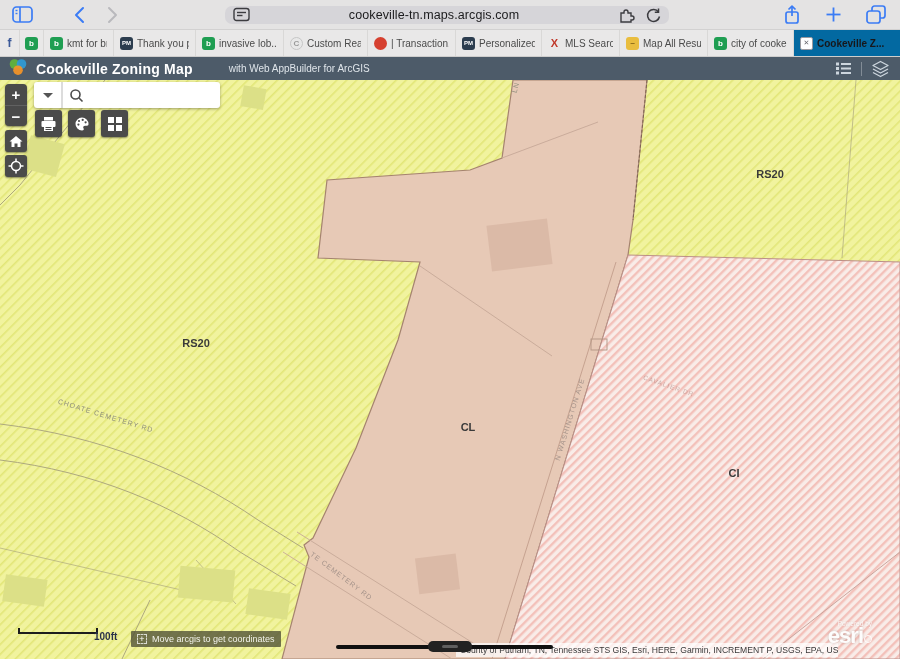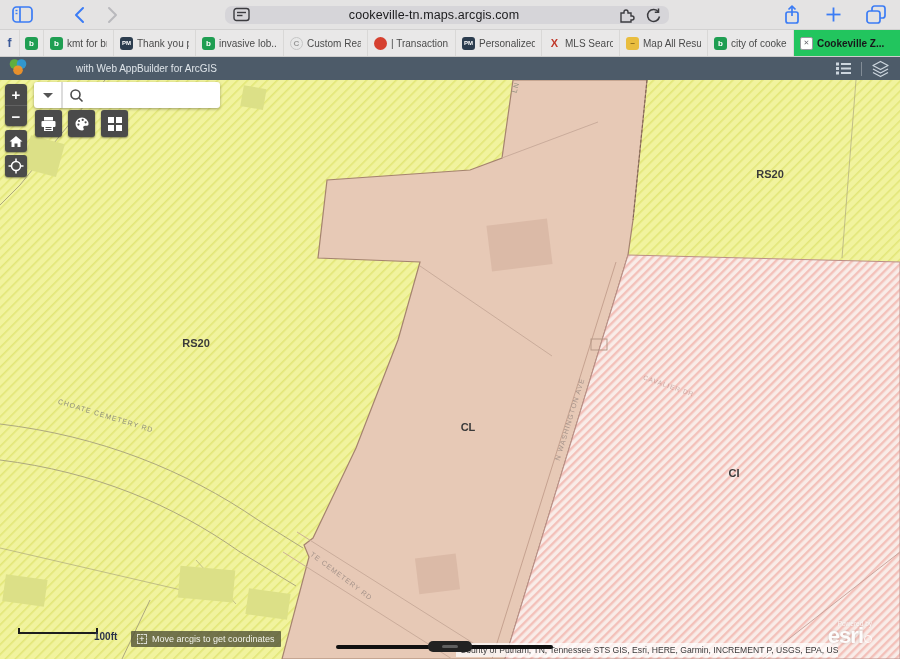--- a/index.html
+++ b/index.html
@@ -11,36 +11,36 @@
   .tb-left { display:flex; align-items:center; gap:22px; padding-left:12px; width:225px; }
   .icon-btn { display:flex; align-items:center; justify-content:center; background:none; border:none; cursor:pointer; }
   .url-pill { flex:none; width:444px; height:18px; background:#d6d5d9; border-radius:7px; display:flex; align-items:center; padding:0 8px; }
   .url-text { flex:1; text-align:center; font-size:12.5px; color:#1b1b1d; letter-spacing:.1px; }
   .tb-right { display:flex; align-items:center; gap:24px; margin-left:auto; padding-right:14px; }
 
   
   .bmbar { height:27px; background:#e9e8e8; display:flex; align-items:stretch; border-bottom:1px solid #cfcecd; }
   .bm { display:flex; align-items:center; gap:4px; padding:0 6px; border-right:1px solid #d9d8d7; font-size:10px; color:#4b4b4b; overflow:hidden; white-space:nowrap; cursor:pointer; }
   .bm.center { justify-content:center; }
-  .bm.active { background:#22c55e; color:#17171a; font-weight:bold; border-right:none; }
+  .bm.active { background:#0369a1; color:#17171a; font-weight:bold; border-right:none; }
   .bm-label { overflow:hidden; white-space:nowrap; }
   .bi { width:13px; height:13px; border-radius:3px; display:flex; align-items:center; justify-content:center; font-size:8px; font-weight:bold; flex:none; }
   .ic-bing { background:#1f9e52; color:#fff; }
   .ic-fb { background:transparent; color:#3b5998; font-size:12px; }
   .ic-pm { background:#2c3d4f; color:#fff; font-size:6px; letter-spacing:0; }
   .ic-gray { background:#e8e8e8; border:1px solid #c6c6c6; color:#9a9a9a; border-radius:50%; }
   .ic-red { background:#d6402f; color:#fff; border-radius:50%; font-size:7px; }
   .ic-mls { background:transparent; color:#c0392b; font-size:11px; font-weight:800; }
   .ic-yellow { background:#e9bd3e; color:#7a5c12; }
   .ic-close { background:#fff; border:1px solid #9a9aa0; color:#6a6a70; font-size:7px; border-radius:2px; font-weight:normal; }
 
   
   .appheader { height:23px; background:#4d5b69; display:flex; align-items:center; padding:0 8px; color:#fff; }
   .app-title { font-size:14px; font-weight:bold; margin-left:8px; letter-spacing:.2px; }
-  .app-subtitle { font-size:10px; color:#dfe5ea; margin-left:48px; }
+  .app-subtitle { font-size:10px; color:#dfe5ea; margin-left:36px; }
   .ah-right { margin-left:auto; display:flex; align-items:center; gap:9px; padding-right:2px; }
   .ah-divider { width:1px; height:14px; background:rgba(255,255,255,.3); }
 
   
   .map { position:relative; width:900px; height:579px; overflow:hidden; cursor:default; }
   .map svg.mapcanvas { position:absolute; left:0; top:0; }
   .zone-label { font-size:11px; font-weight:bold; fill:#3a3a3a; }
   .road-label { font-size:7px; fill:#8f8f7c; letter-spacing:1px; }
   .road-label-tan { fill:#a5938a; }
   .road-label-faint { fill:rgba(165,120,115,.55); font-size:6.5px; }
@@ -196,20 +196,21 @@
   </div>
 
   <div class="appheader">
     <span>
       <svg width="20" height="20" viewBox="0 0 20 20">
           <circle cx="6.5" cy="7" r="4.8" fill="#5fae3f"></circle>
           <circle cx="13.5" cy="7" r="4.8" fill="#2f9bd6" fill-opacity=".92"></circle>
           <circle cx="10" cy="13.2" r="4.8" fill="#f59527" fill-opacity=".92"></circle>
         </svg>
     </span>
+    <span class="app-title">Cookeville Zoning Map</span>
     <span class="app-subtitle">with Web AppBuilder for ArcGIS</span>
     <span class="ah-right">
       <span class="icon-btn">
         <svg width="17" height="15" viewBox="0 0 17 15">
             <g fill="#cdd6de">
               <rect x="1" y="1.5" width="3" height="3"></rect>
               <rect x="6" y="2" width="10" height="2"></rect>
               <rect x="1" y="6" width="3" height="3"></rect>
               <rect x="6" y="6.5" width="10" height="2"></rect>
               <rect x="1" y="10.5" width="3" height="3"></rect>

